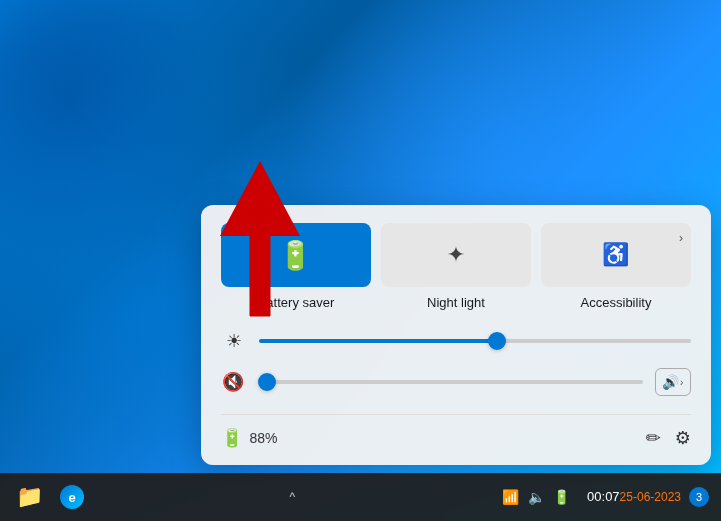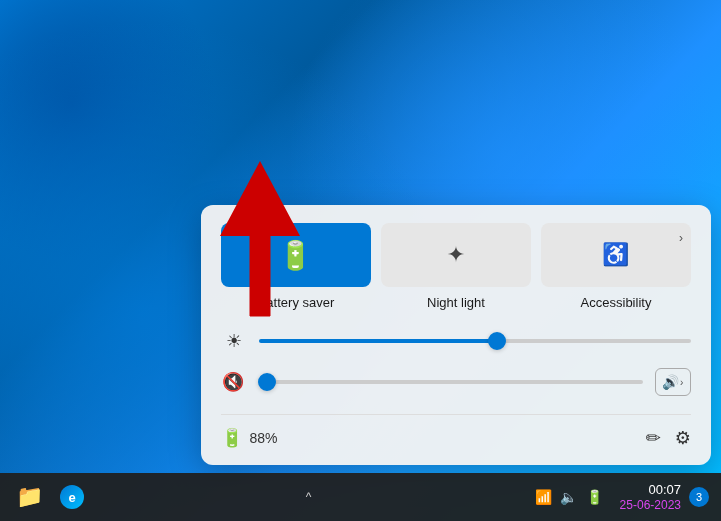--- a/index.html
+++ b/index.html
@@ -281,35 +281,35 @@
       cursor: pointer;
     }
 
     .sys-icon {
       font-size: 14px;
       color: #ddd;
     }
 
     .clock-area {
       display: flex;
-      flex-direction: column;
+      flex-direction: row;
       align-items: flex-end;
       cursor: pointer;
       text-align: right;
     }
 
     .clock-time {
       font-size: 13px;
       color: white;
       line-height: 1.2;
     }
 
     .clock-date {
       font-size: 12px;
-      color: #d946ef;
+      color: #f97316;
       line-height: 1.2;
     }
 
     .notif-badge {
       width: 20px;
       height: 20px;
       border-radius: 50%;
       background: #0078d4;
       color: white;
       font-size: 11px;

